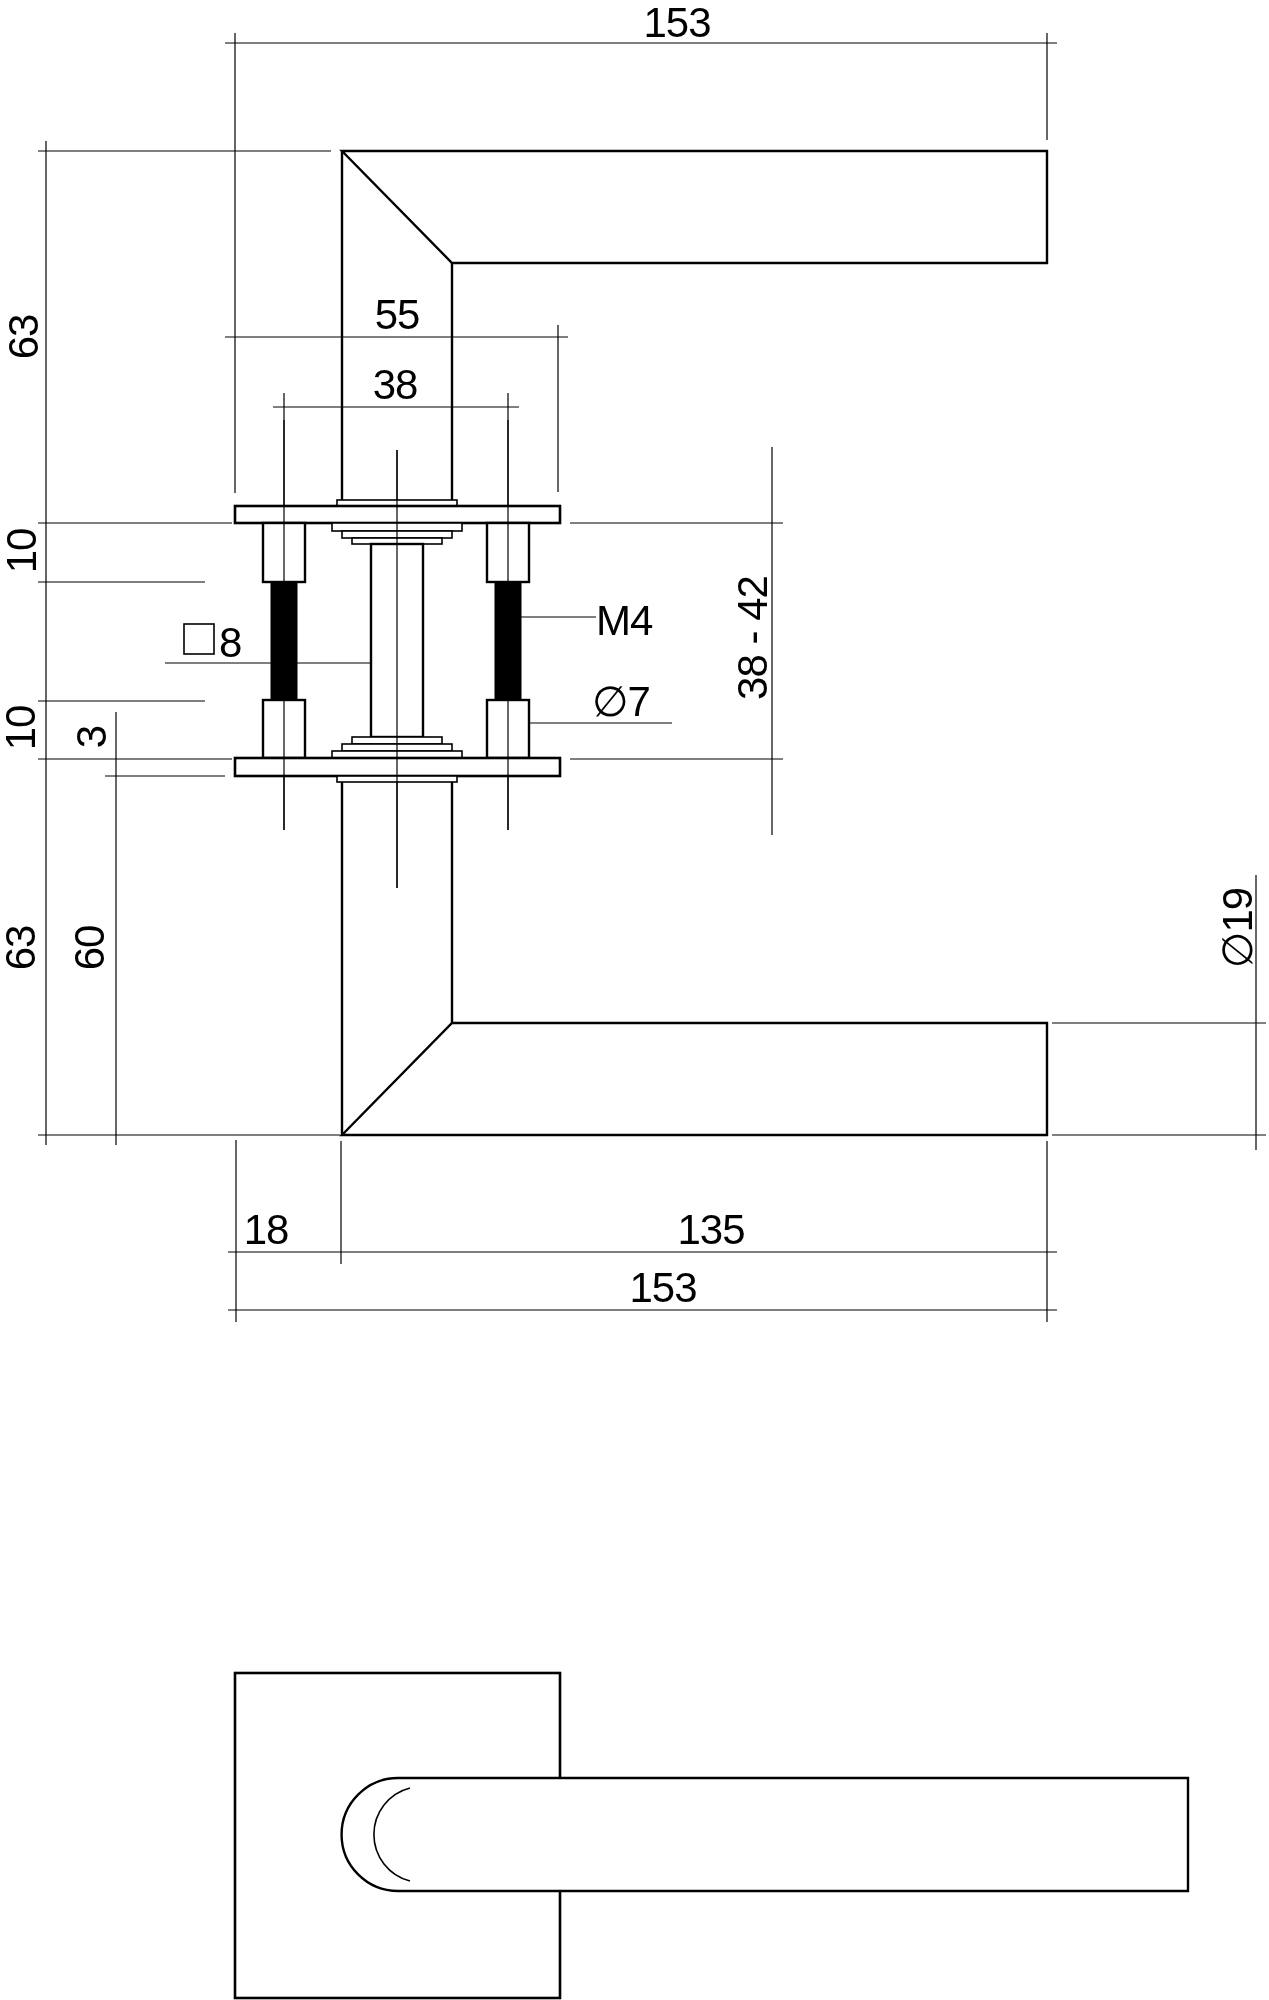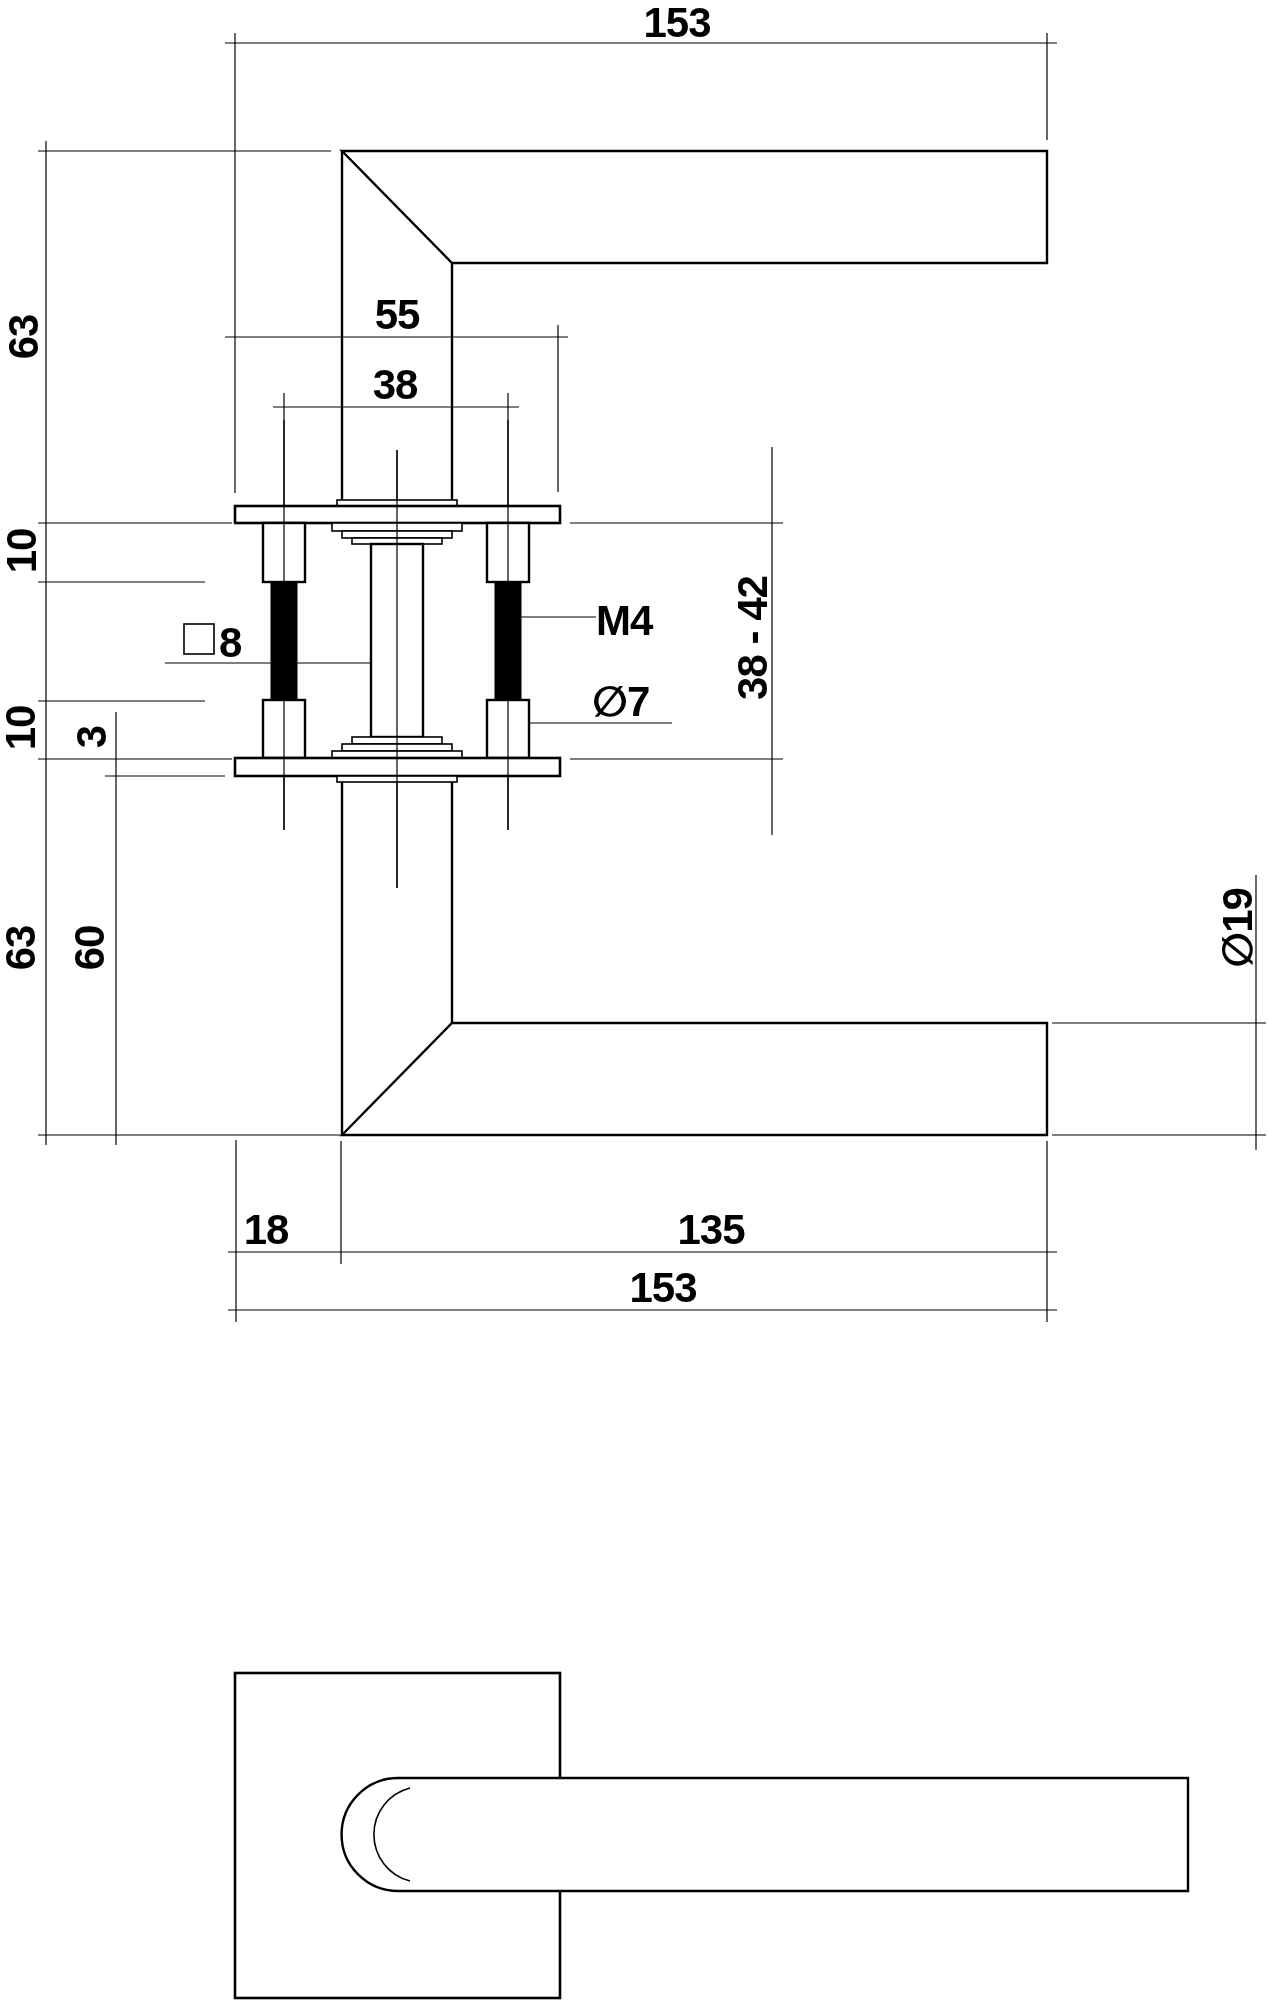--- a/index.html
+++ b/index.html
@@ -1,16 +1,16 @@
 <!DOCTYPE html>
 <html><head>
 <meta charset="utf-8">
 <style>
   html,body{margin:0;padding:0;background:#ffffff;}
-  .stage{width:1051px;height:2000px;position:relative;background:#fff;font-weight:bold;}
+  .stage{width:1051px;height:2000px;position:relative;background:#fff;}
   svg{display:block;}
   .ln{stroke:#000;stroke-width:1.2;fill:none;}
   .obj{stroke:#000;stroke-width:2.4;fill:#fff;}
   .plate{stroke:#000;stroke-width:2.6;fill:#fff;}
   .thin-obj{stroke:#000;stroke-width:1.6;fill:#fff;}
   .thread{fill:#000;stroke:#000;stroke-width:1;}
   .sym{stroke:#000;stroke-width:1.6;fill:none;}
   text{font-family:"Liberation Sans","DejaVu Sans",sans-serif;
        font-size:42px;letter-spacing:-1px;fill:#000;}
   .mid{text-anchor:middle;}

